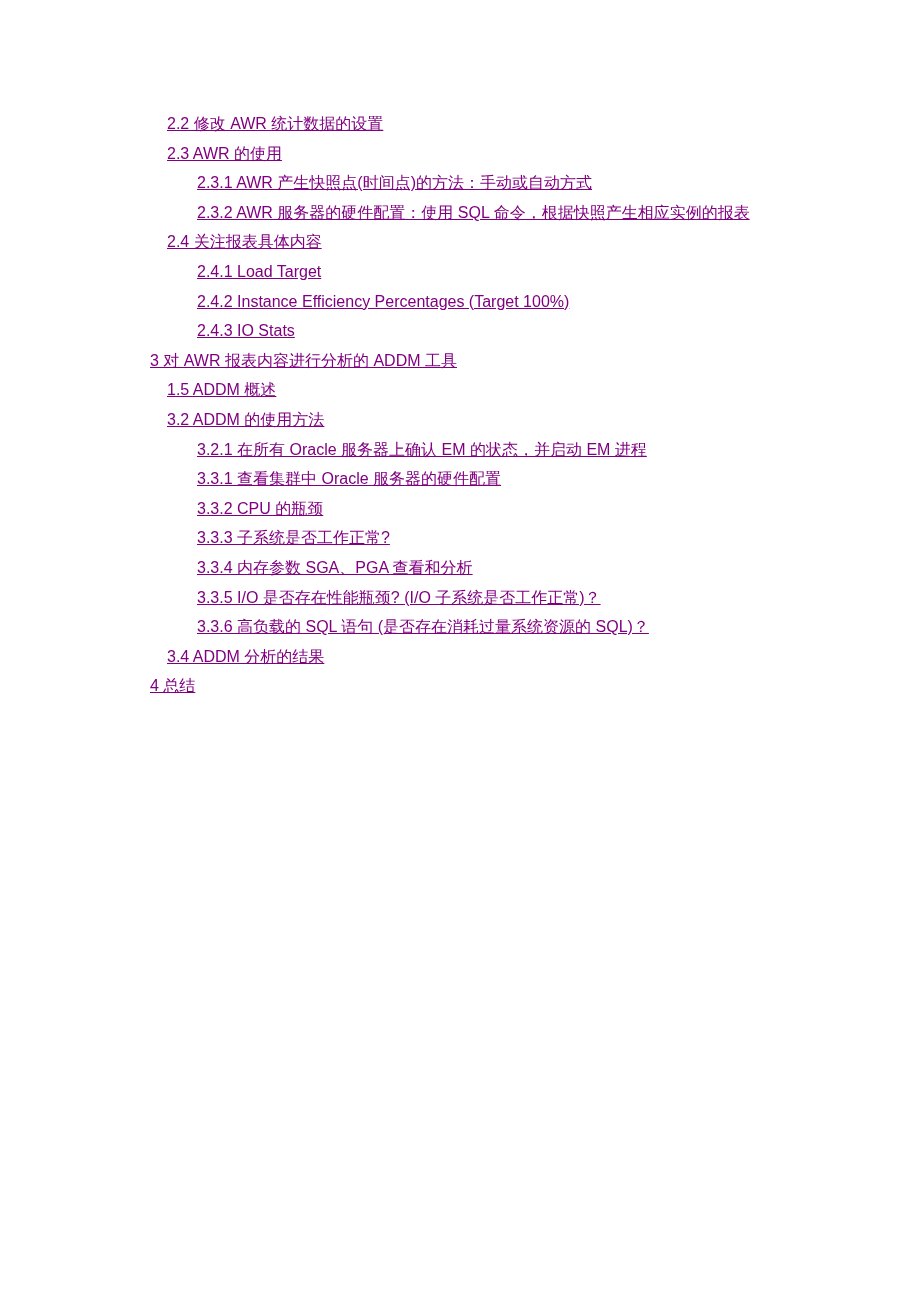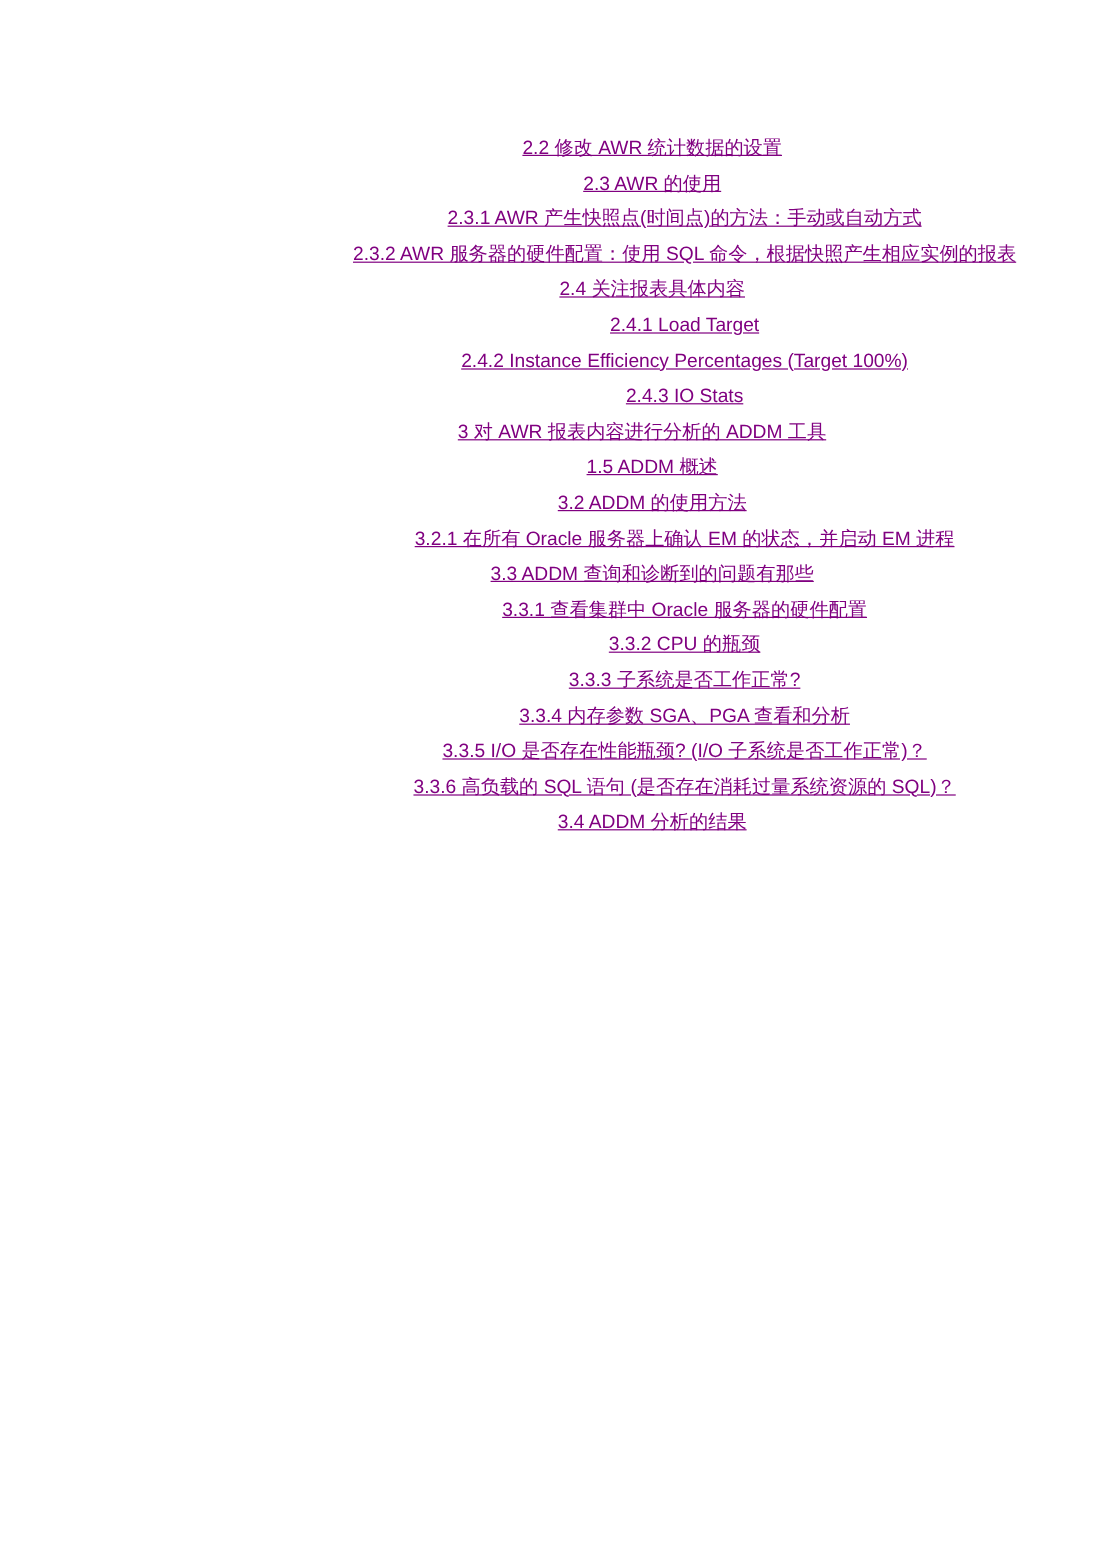--- a/index.html
+++ b/index.html
@@ -23,44 +23,43 @@
       cursor: pointer;
       color: #800080;
     }
     .level-1 {
       margin-left: 13px;
     }
     .level-2 {
       margin-left: 30px;
     }
     .level-3 {
-      margin-left: 84px;
+      margin-left: 60px;
     }
     .toc-line {
       display: block;
-      text-align: center;
     }
   </style>
 </head>
 <body>
 
 <div>
   <div class="toc-line level-2"><a class="toc-item">2.2 修改 AWR 统计数据的设置</a></div>
   <div class="toc-line level-2"><a class="toc-item">2.3 AWR 的使用</a></div>
   <div class="toc-line level-3"><a class="toc-item">2.3.1 AWR 产生快照点(时间点)的方法：手动或自动方式</a></div>
   <div class="toc-line level-3"><a class="toc-item">2.3.2 AWR 服务器的硬件配置：使用 SQL 命令，根据快照产生相应实例的报表</a></div>
   <div class="toc-line level-2"><a class="toc-item">2.4 关注报表具体内容</a></div>
   <div class="toc-line level-3"><a class="toc-item">2.4.1 Load Target</a></div>
   <div class="toc-line level-3"><a class="toc-item">2.4.2 Instance Efficiency Percentages (Target 100%)</a></div>
   <div class="toc-line level-3"><a class="toc-item">2.4.3 IO Stats</a></div>
   <div class="toc-line level-1"><a class="toc-item">3 对 AWR 报表内容进行分析的 ADDM 工具</a></div>
   <div class="toc-line level-2"><a class="toc-item">1.5 ADDM 概述</a></div>
   <div class="toc-line level-2"><a class="toc-item">3.2 ADDM 的使用方法</a></div>
   <div class="toc-line level-3"><a class="toc-item">3.2.1 在所有 Oracle 服务器上确认 EM 的状态，并启动 EM 进程</a></div>
-  <div class="toc-line level-2"><a class="toc-item">3.3 ADDM 查询和诊断到的问题有那些</a></div>
   <div class="toc-line level-3"><a class="toc-item">3.3.1 查看集群中 Oracle 服务器的硬件配置</a></div>
   <div class="toc-line level-3"><a class="toc-item">3.3.2 CPU 的瓶颈</a></div>
   <div class="toc-line level-3"><a class="toc-item">3.3.3 子系统是否工作正常? </a></div>
   <div class="toc-line level-3"><a class="toc-item">3.3.4 内存参数 SGA、PGA 查看和分析</a></div>
   <div class="toc-line level-3"><a class="toc-item">3.3.5 I/O 是否存在性能瓶颈? (I/O 子系统是否工作正常)？</a></div>
   <div class="toc-line level-3"><a class="toc-item">3.3.6 高负载的 SQL 语句 (是否存在消耗过量系统资源的 SQL)？</a></div>
   <div class="toc-line level-2"><a class="toc-item">3.4 ADDM 分析的结果</a></div>
+  <div class="toc-line level-1"><a class="toc-item">4 总结</a></div>
 </div>
 
 </body></html>

